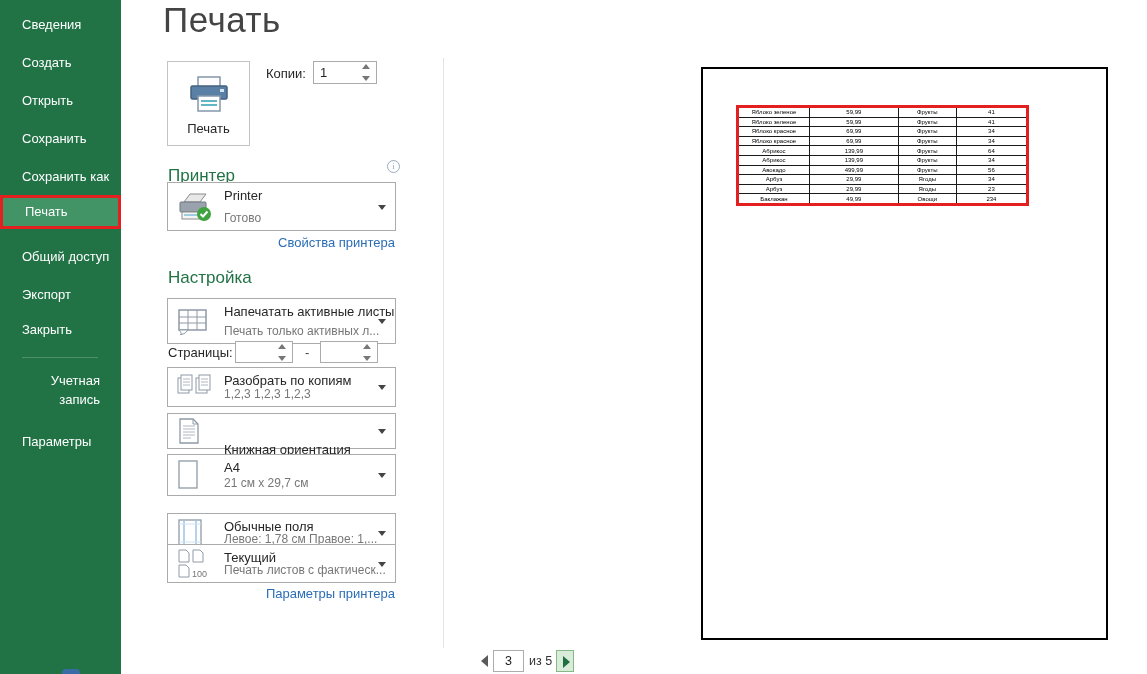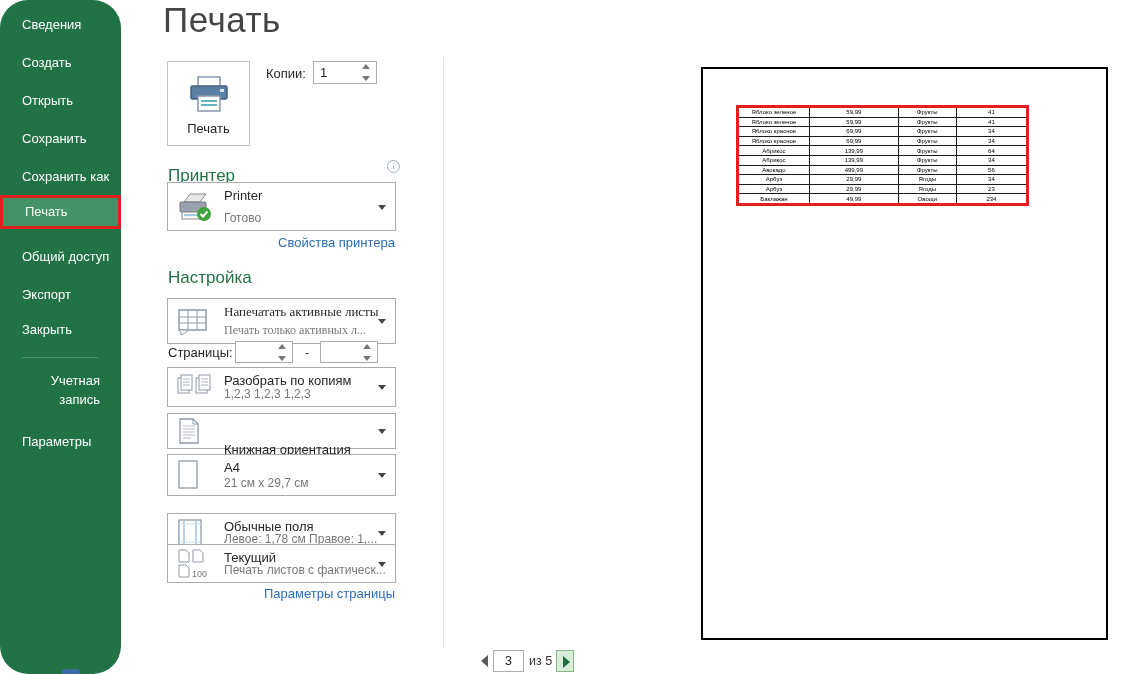--- a/index.html
+++ b/index.html
@@ -1,20 +1,20 @@
 <!DOCTYPE html>
 <html><head>
 <meta charset="utf-8">
 <style>
   * { margin:0; padding:0; box-sizing:border-box; }
   html,body { width:1147px; height:674px; background:#fff; font-family:"Liberation Sans", sans-serif; overflow:hidden; }
   #stage { position:relative; width:1147px; height:674px; background:#fff; }
 
   
-  .sidebar { position:absolute; left:0; top:0; width:121px; height:674px; background:#217346;border-radius:28px; }
+  .sidebar { position:absolute; left:0; top:0; width:121px; height:674px; background:#217346; }
   .side-item { position:absolute; left:0; width:121px; padding-left:22px; color:#fff; font-size:13px; height:24px; line-height:24px; cursor:pointer; white-space:nowrap; }
   .side-item.sel { background:#429366; height:34px; line-height:28px; border:3px solid #e3201f; }
   .side-sep { position:absolute; left:22px; width:76px; height:1px; background:#4c8f6a; }
   .side-item.wrap { white-space:normal; width:100px; line-height:19px; height:auto;text-align:right; }
   .taskbar-peek { position:absolute; left:62px; top:669px; width:18px; height:5px; background:#3a6ba5; border-radius:4px 4px 0 0; }
 
   
   .panel { position:absolute; left:121px; top:0; width:322px; height:674px; background:#fff; }
   .page-title { position:absolute; left:42px; top:0; font-size:35px; font-weight:300; color:#444; letter-spacing:0.5px; }
   .divider { position:absolute; left:443px; top:58px; width:1px; height:590px; background:#e4e4e4; }
@@ -45,21 +45,21 @@
   .link { position:absolute; font-size:13px; color:#2a6db5; cursor:pointer; }
   .lnk-props { right:48px; top:235px; }
   .lnk-setup { right:48px; top:586px; }
 
   .pages-label { position:absolute; left:47px; top:345px; font-size:13px; color:#262626; }
   .pg-spin { position:absolute; top:341px; width:58px; height:22px; border:1px solid #ababab; background:#fff; }
   .pg-spin input { position:absolute; left:0; top:0; width:38px; height:20px; border:none; outline:none; font-family:inherit; font-size:12px; padding-left:4px; }
   .pg-from { left:114px; } .pg-to { left:199px; }
   .pg-dash { position:absolute; left:184px; top:345px; font-size:13px; color:#444; }
 
-  .dd0 { top:298px; height:46px;font-family:Liberation Serif, serif; }
+  .dd0 { top:298px; height:46px; }
   .dd1 { top:367px; height:40px; }
   .dd2 { top:413px; height:36px; }
   .dd3 { top:454px; height:42px; }
   .dd4 { top:501px; height:39px;margin-top:12px; }
   .dd5 { top:544px; height:39px; }
 
   
   .pager { position:absolute; left:476px; top:648px; width:120px; height:26px; }
   .pg-prev { position:absolute; left:5px; top:7px; width:0; height:0; border-top:6px solid transparent; border-bottom:6px solid transparent; border-right:7px solid #5a5a5a; cursor:pointer; }
   .pg-input { position:absolute; left:17px; top:2px; width:31px; height:22px; border:1px solid #acacac; text-align:center; font-size:12.5px; font-family:inherit; outline:none; color:#222; }
@@ -231,21 +231,21 @@
         <path d="M3,2 h7 l3,3 v9 h-10 z" fill="#fff" stroke="#8e9aa6"></path>
         <path d="M17,2 h7 l3,3 v9 h-10 z" fill="#fff" stroke="#8e9aa6"></path>
         <path d="M3,17 h7 l3,3 v9 h-10 z" fill="#fff" stroke="#8e9aa6"></path>
         <text x="16" y="29" font-size="9" fill="#767676" font-family="Liberation Sans, sans-serif">100</text>
       </svg>
       <div class="t1">Текущий</div>
       <div class="t2">Печать листов с фактическ...</div>
       <div class="caret"></div>
     </div>
 
-    <div class="link lnk-setup">Параметры страницы</div>
+    <div class="link lnk-setup">Параметры принтера</div>
   </div>
 
   <div class="divider"></div>
 
   <div class="pager">
     <div class="pg-prev"></div>
     <input class="pg-input" type="text" value="3" style="">
     <div class="pg-of">из 5</div>
     <div class="pg-next">
         <i></i>

